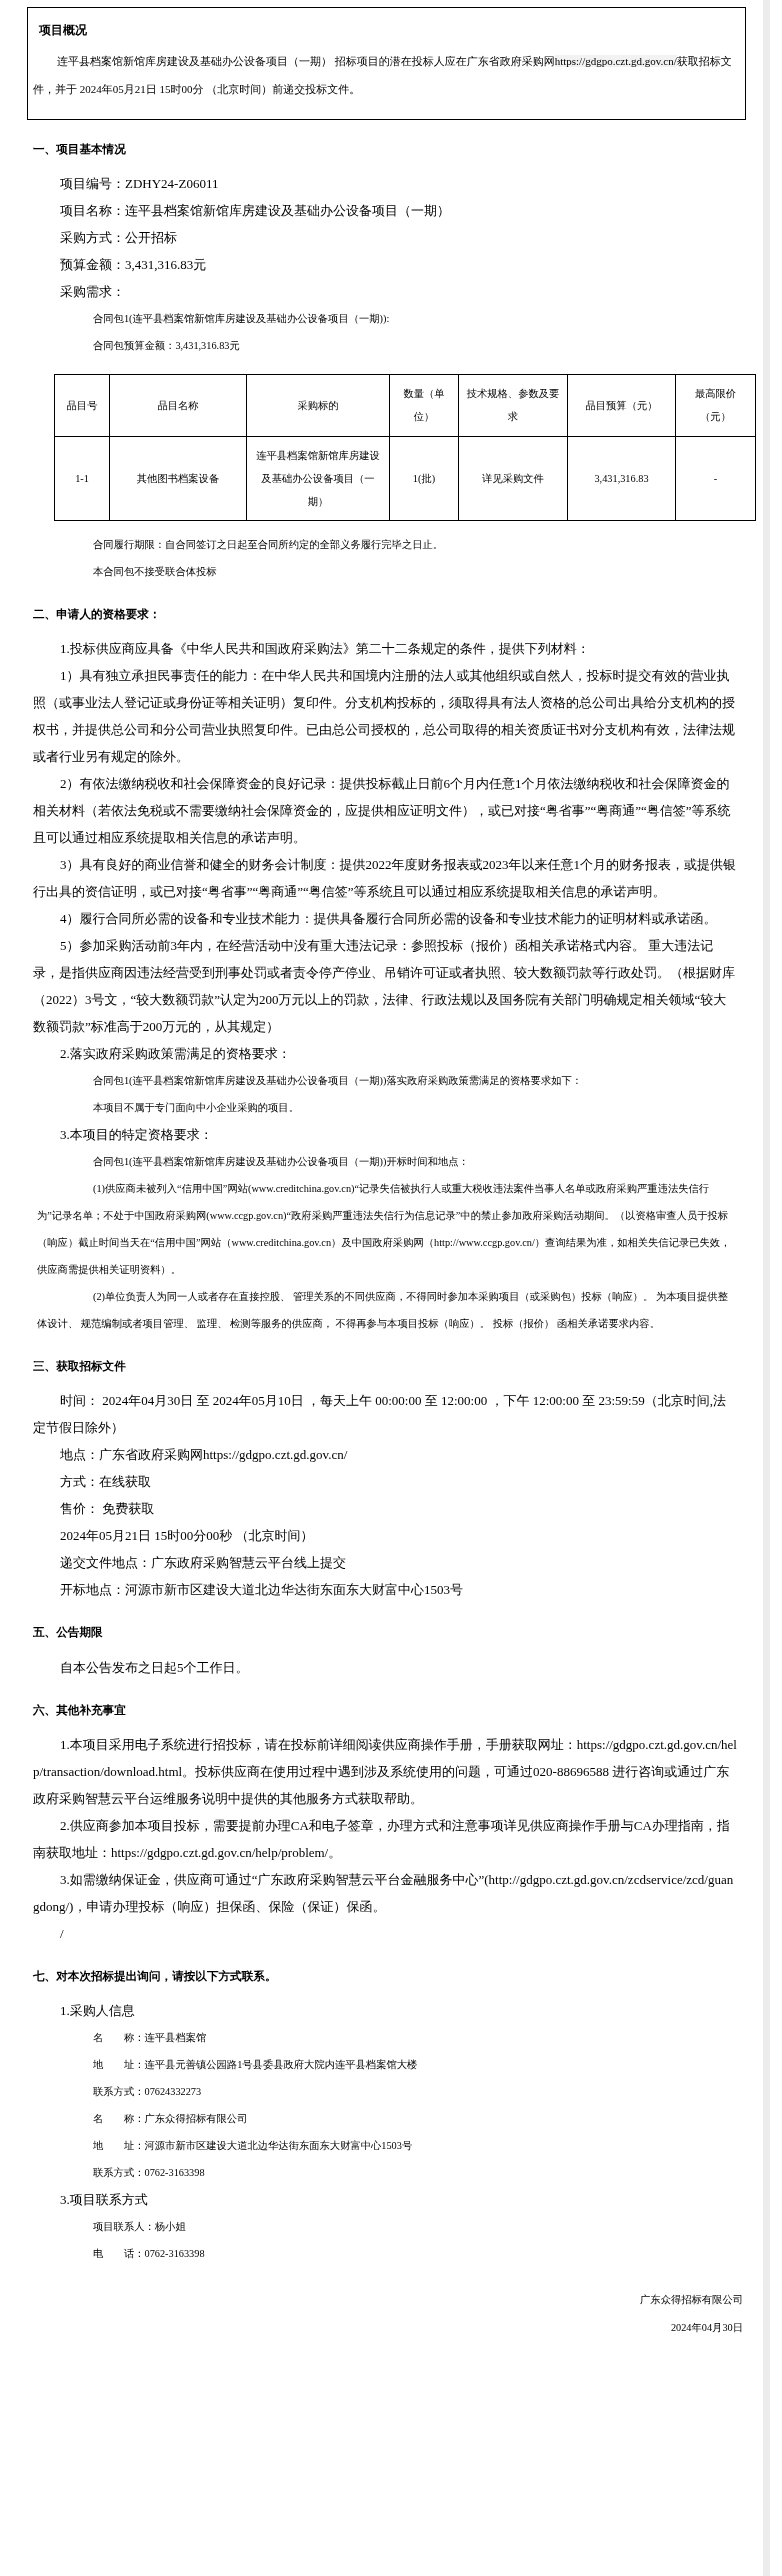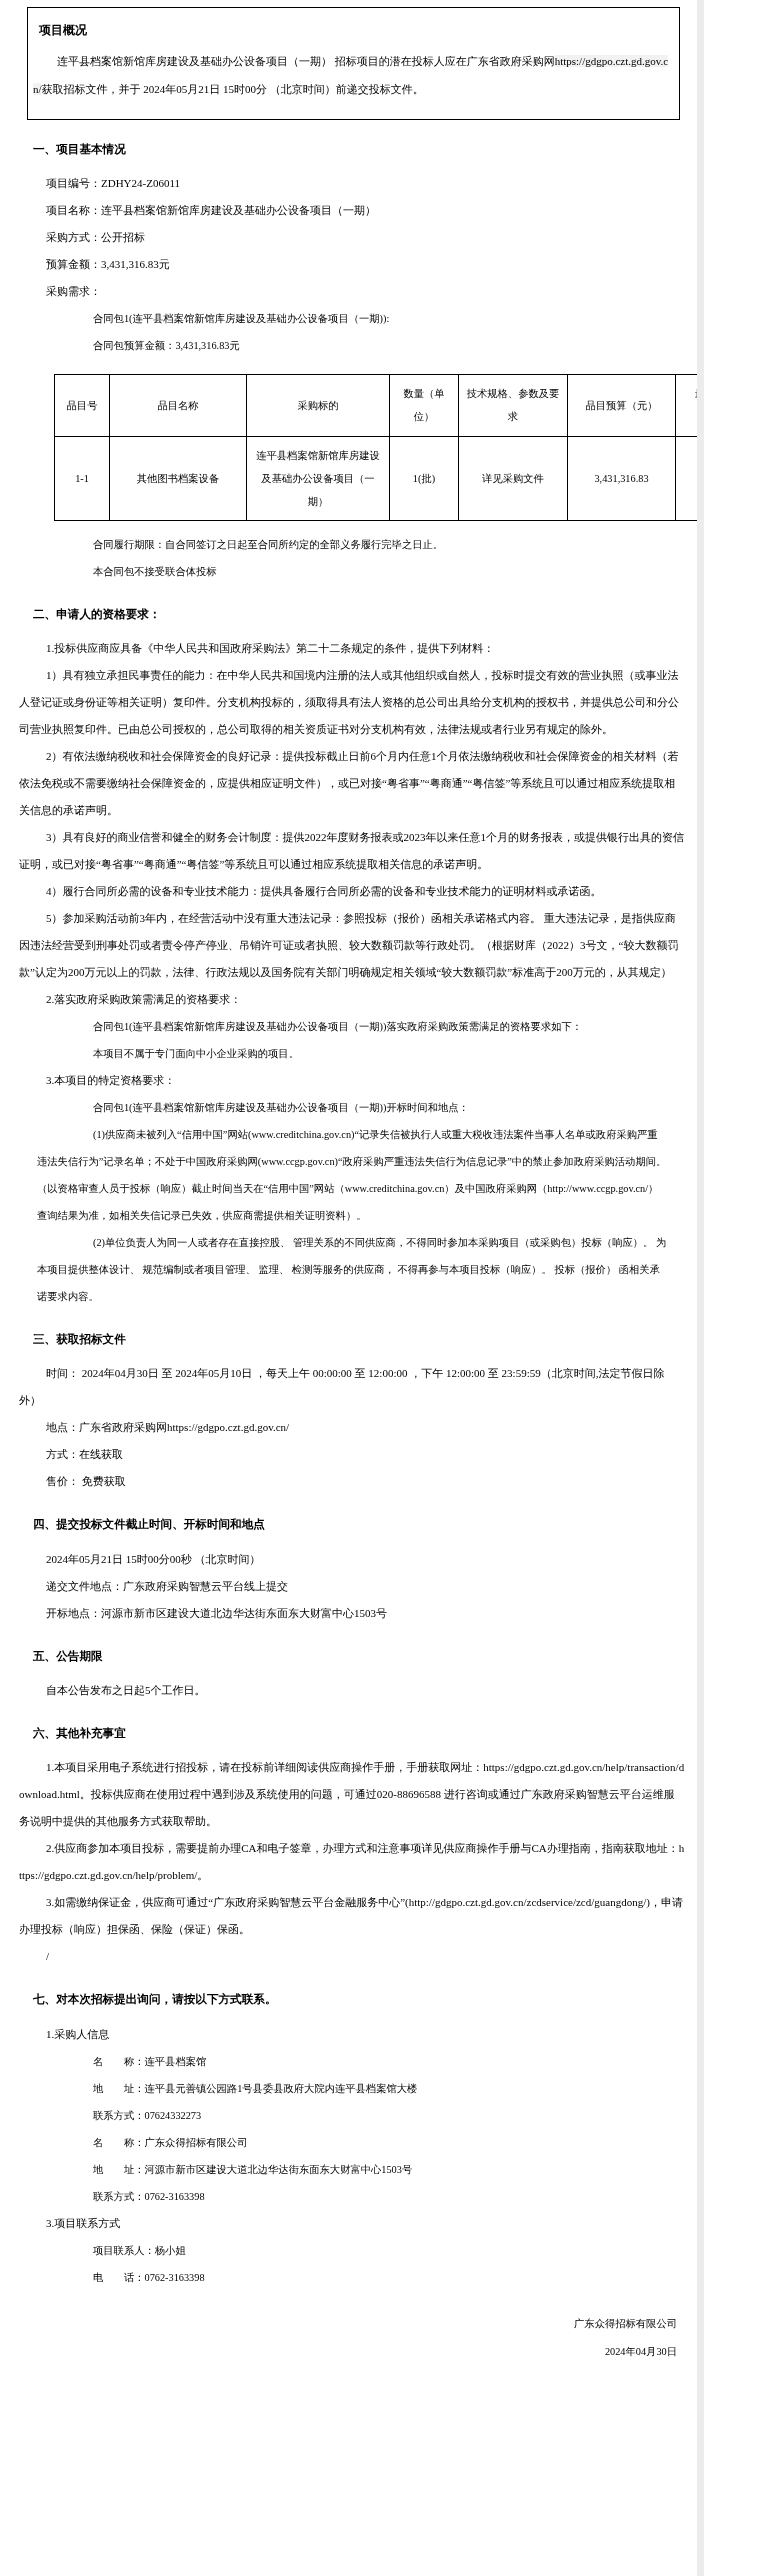--- a/index.html
+++ b/index.html
@@ -1,26 +1,26 @@
 <!DOCTYPE html>
 <html style="font-size:9.7px"><head>
 <meta charset="utf-8">
 <style>
   html,body { margin:0; padding:0; background:#ffffff; }
   body { font-family:"Liberation Serif","DejaVu Serif",serif; color:#000; }
-  .page { position:relative; width:704px; min-height:2576px; background:#fff; overflow:hidden; }
+  .page { position:relative; width:770px; min-height:2576px; background:#fff; overflow:hidden; }
   .scroll-strip { position:absolute; right:0; top:0; width:6.7px; height:2576px; background:#ececec; }
 
   .box { margin:7.3px 24px 0 27px; border:1.2px solid #000; padding:8.5px 7.3px 16px 4.9px; }
   .box-title { font-size:12px; font-weight:bold; line-height:20.7px; margin:3.6px 0 6px 6px; }
   .box-text { font-size:11px; line-height:28px; text-indent:24px; margin:0; word-break:break-all; }
   .hl { background:#f2f2f2;margin-top:8px; }
 
   .sec { font-size:11.6px; font-weight:bold; line-height:27px; margin:16px 27px 7.3px 33px; }
-  .lv1 { font-size:11px; line-height:27px; margin:0 19px; text-indent:27px; word-break:break-all; }
+  .lv1 { font-size:13px; line-height:27px; margin:0 33px; text-indent:27px; word-break:break-all; }
   .lv2 { font-size:10.3px; line-height:27px; margin:0 37px; text-indent:56px; word-break:break-all; }
   .sig { font-size:10.3px; line-height:28px; margin:0 27px; text-align:right; }
   .sig-block { margin-top:19px; }
 
   table.items { border-collapse:collapse; table-layout:fixed; width:701px; margin:14.6px 0 9.7px 54px; font-size:10.3px; }
   table.items th, table.items td {
     border:1.2px solid #000; font-weight:normal; text-align:center; vertical-align:middle;
     line-height:23px; padding:7.3px 4.9px; word-break:break-all;
   }
   td.t-right { text-align:right; padding-right:24px; }
@@ -95,21 +95,20 @@
   <p class="lv2">合同包1(连平县档案馆新馆库房建设及基础办公设备项目（一期))开标时间和地点：</p>
   <p class="lv2">(1)供应商未被列入“信用中国”网站(www.creditchina.gov.cn)“记录失信被执行人或重大税收违法案件当事人名单或政府采购严重违法失信行为”记录名单；不处于中国政府采购网(www.ccgp.gov.cn)“政府采购严重违法失信行为信息记录”中的禁止参加政府采购活动期间。（以资格审查人员于投标（响应）截止时间当天在“信用中国”网站（www.creditchina.gov.cn）及中国政府采购网（http://www.ccgp.gov.cn/）查询结果为准，如相关失信记录已失效，供应商需提供相关证明资料）。</p>
   <p class="lv2">(2)单位负责人为同一人或者存在直接控股、 管理关系的不同供应商，不得同时参加本采购项目（或采购包）投标（响应）。 为本项目提供整体设计、 规范编制或者项目管理、 监理、 检测等服务的供应商， 不得再参与本项目投标（响应）。 投标（报价） 函相关承诺要求内容。</p>
 
   <div class="sec">三、获取招标文件</div>
   <p class="lv1">时间： 2024年04月30日 至 2024年05月10日 ，每天上午 00:00:00 至 12:00:00 ，下午 12:00:00 至 23:59:59（北京时间,法定节假日除外）</p>
   <p class="lv1">地点：广东省政府采购网https://gdgpo.czt.gd.gov.cn/</p>
   <p class="lv1">方式：在线获取</p>
   <p class="lv1">售价： 免费获取</p>
 
-  <div class="sec">四、提交投标文件截止时间、开标时间和地点</div>
   <p class="lv1">2024年05月21日 15时00分00秒 （北京时间）</p>
   <p class="lv1">递交文件地点：广东政府采购智慧云平台线上提交</p>
   <p class="lv1">开标地点：河源市新市区建设大道北边华达街东面东大财富中心1503号</p>
 
   <div class="sec">五、公告期限</div>
   <p class="lv1">自本公告发布之日起5个工作日。</p>
 
   <div class="sec">六、其他补充事宜</div>
   <p class="lv1">1.本项目采用电子系统进行招投标，请在投标前详细阅读供应商操作手册，手册获取网址：https://gdgpo.czt.gd.gov.cn/help/transaction/download.html。投标供应商在使用过程中遇到涉及系统使用的问题，可通过020-88696588 进行咨询或通过广东政府采购智慧云平台运维服务说明中提供的其他服务方式获取帮助。</p>
   <p class="lv1">2.供应商参加本项目投标，需要提前办理CA和电子签章，办理方式和注意事项详见供应商操作手册与CA办理指南，指南获取地址：https://gdgpo.czt.gd.gov.cn/help/problem/。</p>

